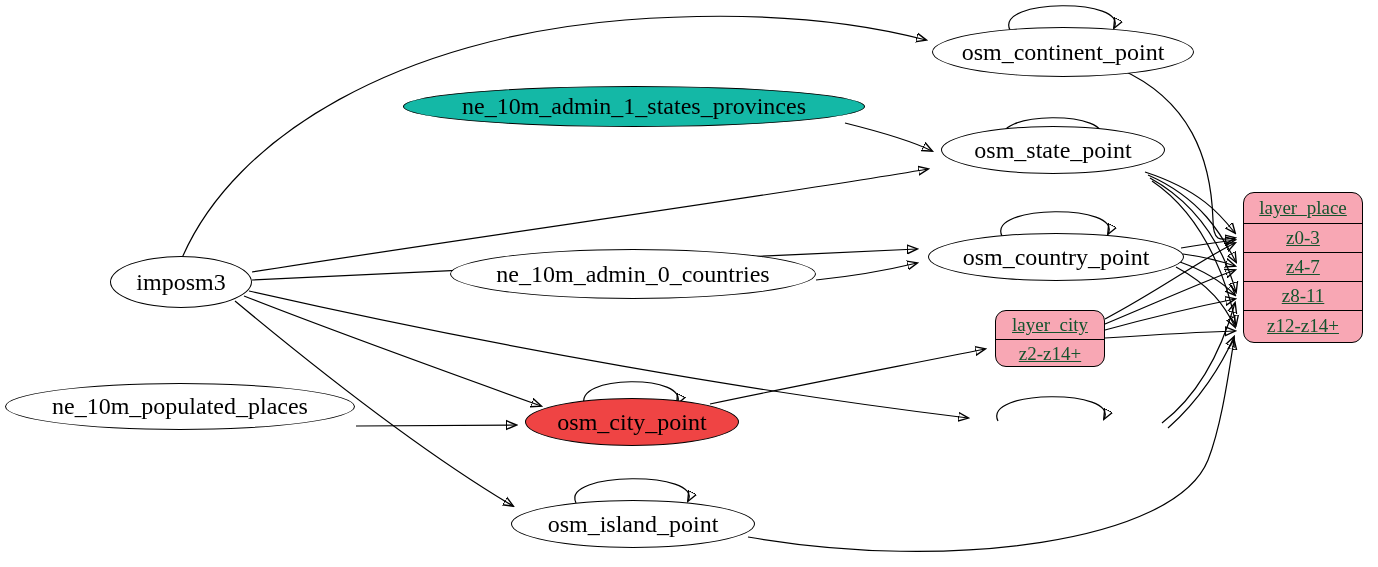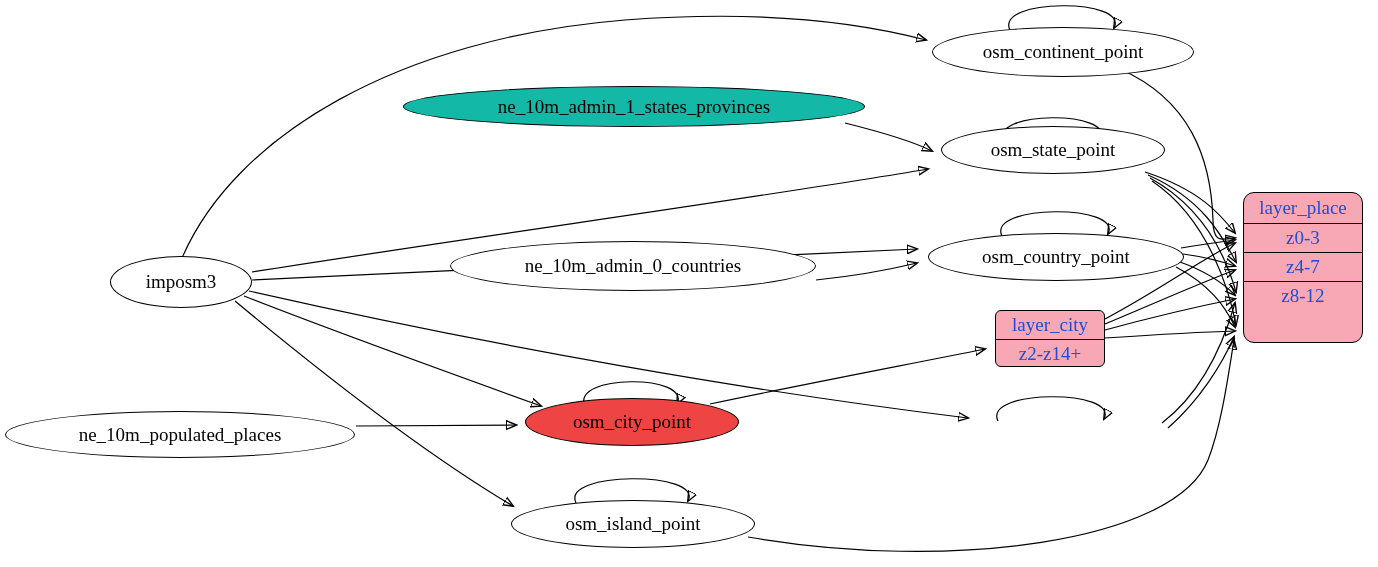--- a/index.html
+++ b/index.html
@@ -11,32 +11,33 @@
     overflow:hidden;
   }
   #edges{position:absolute;left:0;top:0;}
   #edges path{fill:none;stroke:#000000;stroke-width:1.2px;}
   .node{
     position:absolute;
     border:1.3px solid #000000;
     background:#ffffff;
     border-radius:50%;
     display:flex;align-items:center;justify-content:center;
-    font-size:19px;color:#000000;
+    font-size:24px;color:#000000;
     white-space:nowrap;
     box-sizing:border-box;
   }
   .record{
     position:absolute;
     border:1.4px solid #000000;
     border-radius:11px;
     overflow:hidden;
     box-sizing:border-box;
-    font-size:19px;color:#1d4ed8;
+    font-size:19px;color:#14532d;
     text-align:center;
+    text-decoration:underline;
   }
   .record .rrow{
     display:flex;align-items:center;justify-content:center;
     box-sizing:border-box;
   }
   .record .rrow + .rrow{border-top:1.2px solid #000000;}
 </style>
 </head>
 <body>
 
@@ -88,40 +89,41 @@
     <path d="M 1002,236 C 986,204 1124,204 1108,234" marker-end="url(#arrow)"></path>
     <path d="M 585,406 C 570,374 692,374 677,404" marker-end="url(#arrow)"></path>
     <path d="M 998,421 C 982,389 1120,389 1104,419" marker-end="url(#arrow)"></path>
     <path d="M 576,503 C 560,471 704,471 688,501" marker-end="url(#arrow)"></path>
   </svg>
 
   <div class="node" style="left: 110px; top: 256px; width: 142px; height: 52px; background: rgb(255, 255, 255); text-align: center;">imposm3</div>
 
   <div class="node" style="left: 403px; top: 86px; width: 462px; height: 41px; background: #14b8a6;">ne_10m_admin_1_states_provinces</div>
 
-  <div class="node" style="left: 450px; top: 241px; width: 366px; height: 50px; background: rgb(255, 255, 255);">ne_10m_admin_0_countries</div>
+  <div class="node" style="left: 450px; top: 249px; width: 366px; height: 50px; background: rgb(255, 255, 255);">ne_10m_admin_0_countries</div>
 
-  <div class="node" style="left: 5px; top: 411px; width: 350px; height: 47px; background: rgb(255, 255, 255);">ne_10m_populated_places</div>
+  <div class="node" style="left: 5px; top: 383px; width: 350px; height: 47px; background: rgb(255, 255, 255);">ne_10m_populated_places</div>
 
   <div class="node" style="left: 932px; top: 27px; width: 262px; height: 50px; background: rgb(255, 255, 255);">osm_continent_point</div>
 
   <div class="node" style="left: 941px; top: 126px; width: 224px; height: 48px; background: rgb(255, 255, 255);">osm_state_point</div>
 
   <div class="node" style="left: 928px; top: 233px; width: 256px; height: 48px; background: rgb(255, 255, 255);">osm_country_point</div>
 
   <div class="node" style="left: 525px; top: 398px; width: 214px; height: 48px; background: #ef4444;">osm_city_point</div>
 
 
   <div class="node" style="left: 511px; top: 500px; width: 244px; height: 48px; background: rgb(255, 255, 255);">osm_island_point</div>
 
-  <div class="record" style="left:995px;top:310px;width:110px;height:57px;background:#f8a7b4;border-radius:6px;">
+  <div class="record" style="left:995px;top:310px;width:110px;height:57px;background:#f8a7b4;">
     <div class="rrow" style="height:28px;">layer_city</div>
     <div class="rrow" style="height:28px;">z2-z14+</div>
   </div>
 
   <div class="record" style="left:1243px;top:192px;width:120px;height:151px;background:#f8a7b4;">
     <div class="rrow" style="height:30px;">layer_place</div>
     <div class="rrow" style="height:29px;">z0-3</div>
     <div class="rrow" style="height:29px;">z4-7</div>
-    <div class="rrow" style="height:29px;">z8-12</div>
+    <div class="rrow" style="height:29px;">z8-11</div>
+    <div class="rrow" style="height:30px;">z12-z14+</div>
   </div>
 
 </div>
 
 </body></html>

